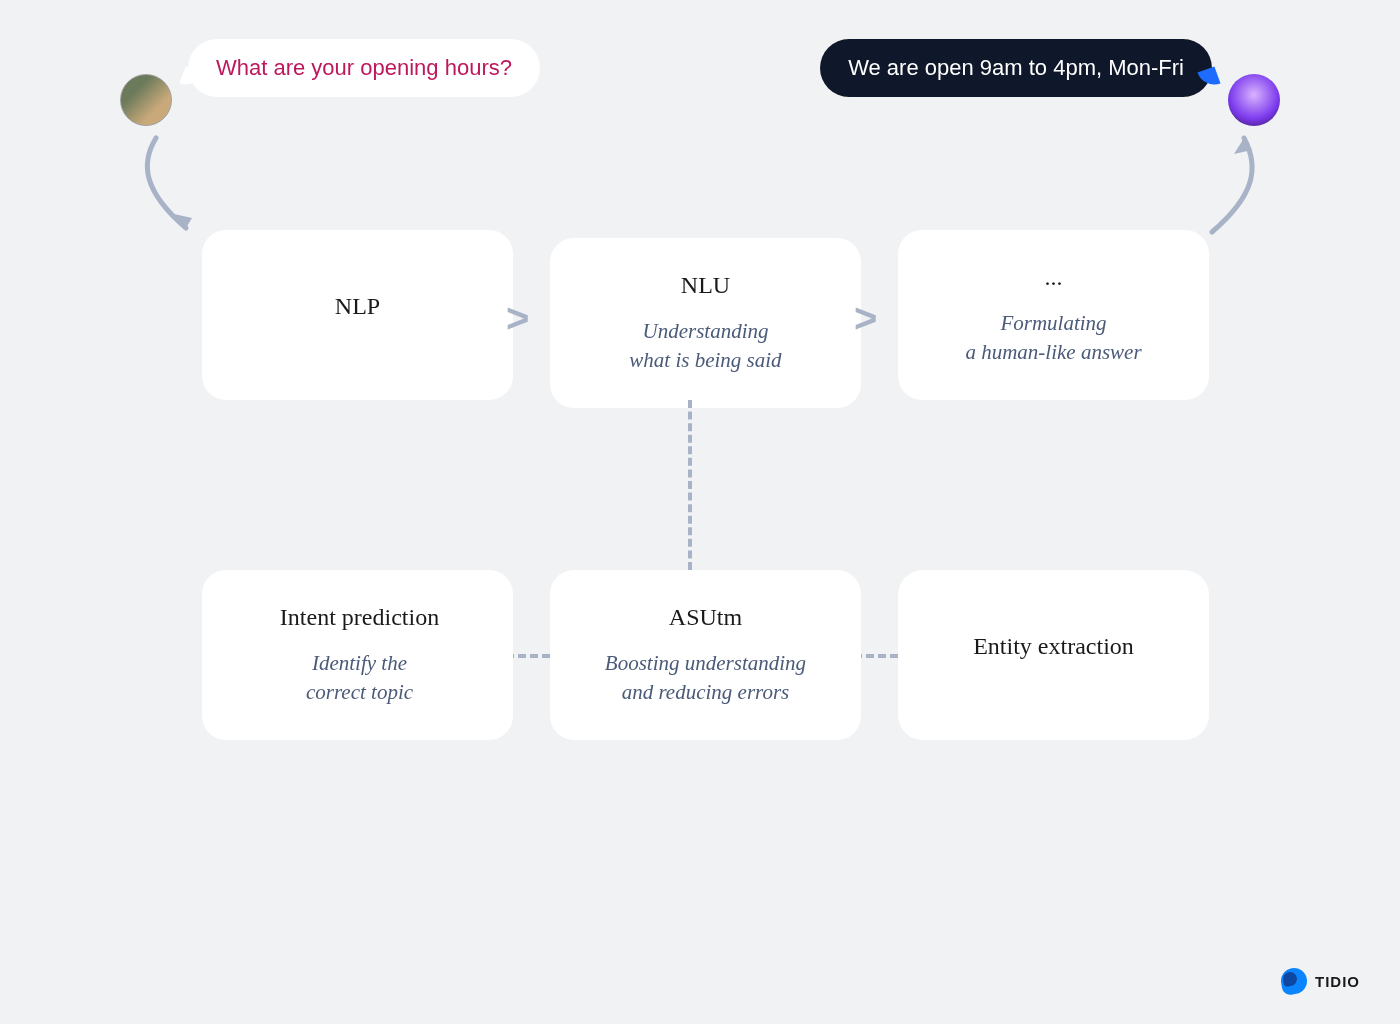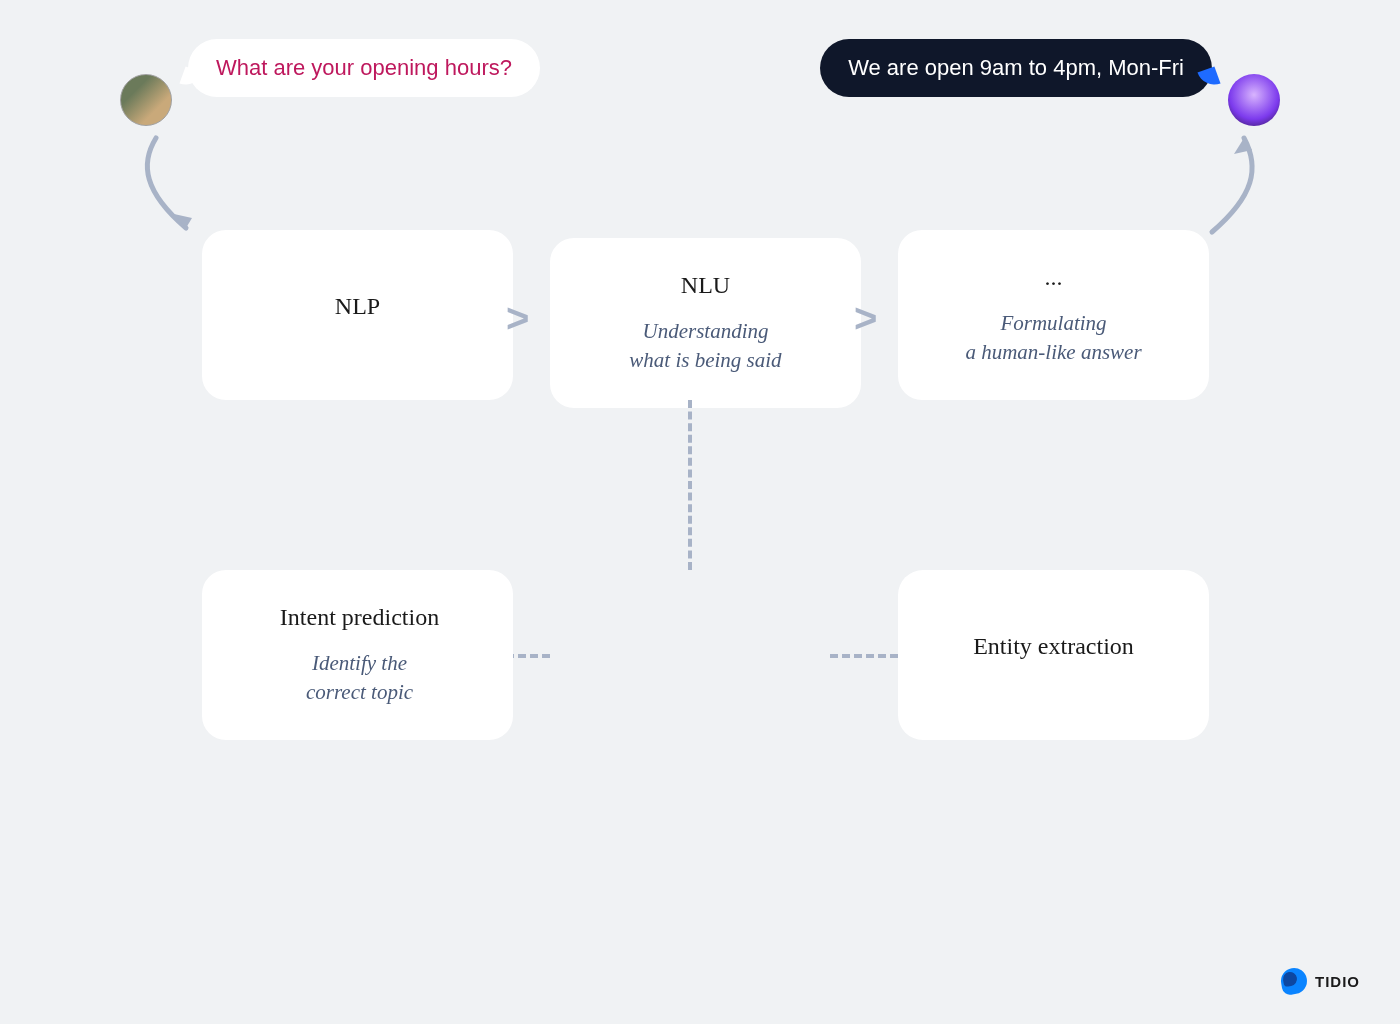--- a/index.html
+++ b/index.html
@@ -264,20 +264,24 @@
   </div>
 
   <div class="dash-v"></div>
   <div class="dash-h1"></div>
   <div class="dash-h2"></div>
 
   <div class="card card-intent">
     <div class="card-title">Intent prediction</div>
     <div class="card-desc">Identify the<br>correct topic</div>
   </div>
+  <div class="card card-asutm">
+    <div class="card-title">ASUtm</div>
+    <div class="card-desc">Boosting understanding<br>and reducing errors</div>
+  </div>
   <div class="card card-entity">
     <div class="card-title">Entity extraction</div>
   </div>
 
   <div class="logo">
     <div class="logo-mark"></div>
     <div class="logo-text">TIDIO</div>
   </div>
 
 </div>

